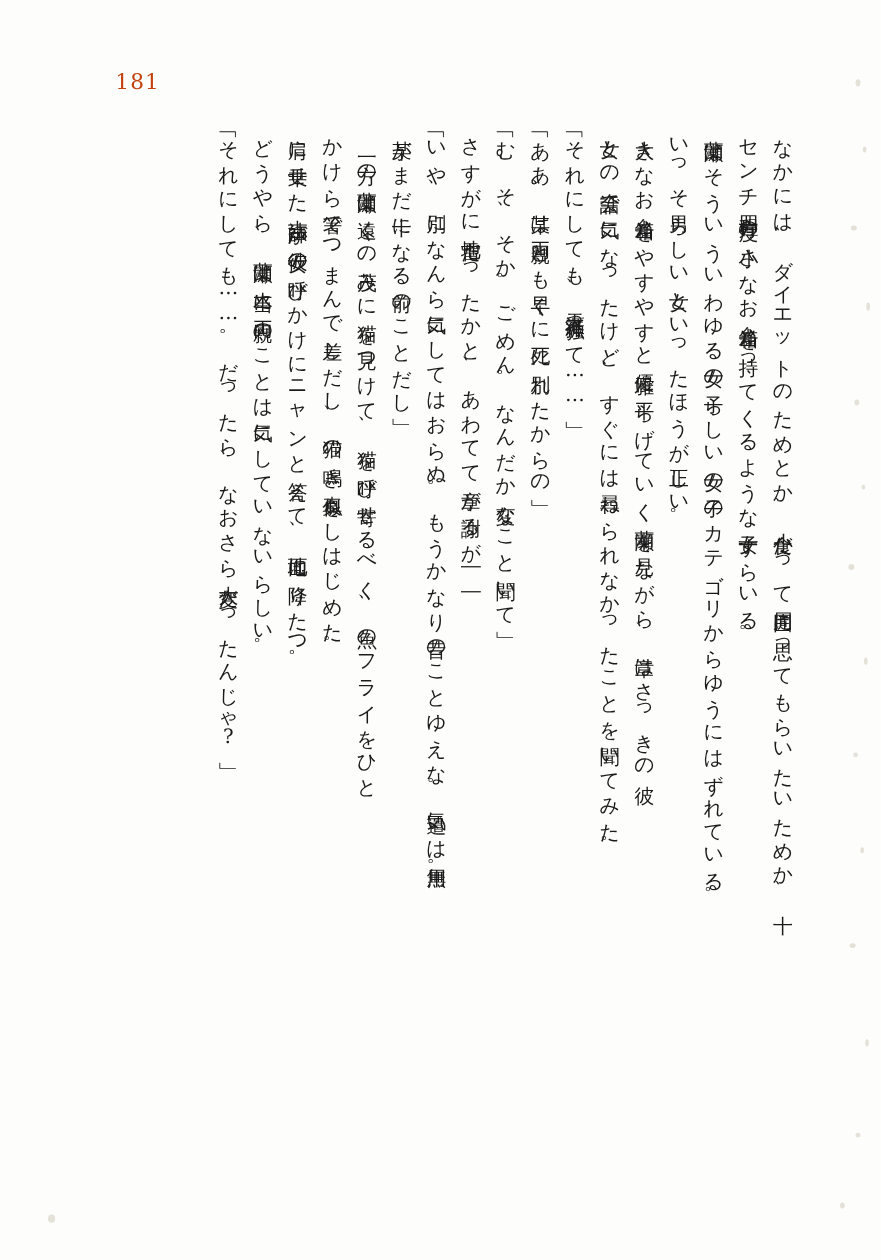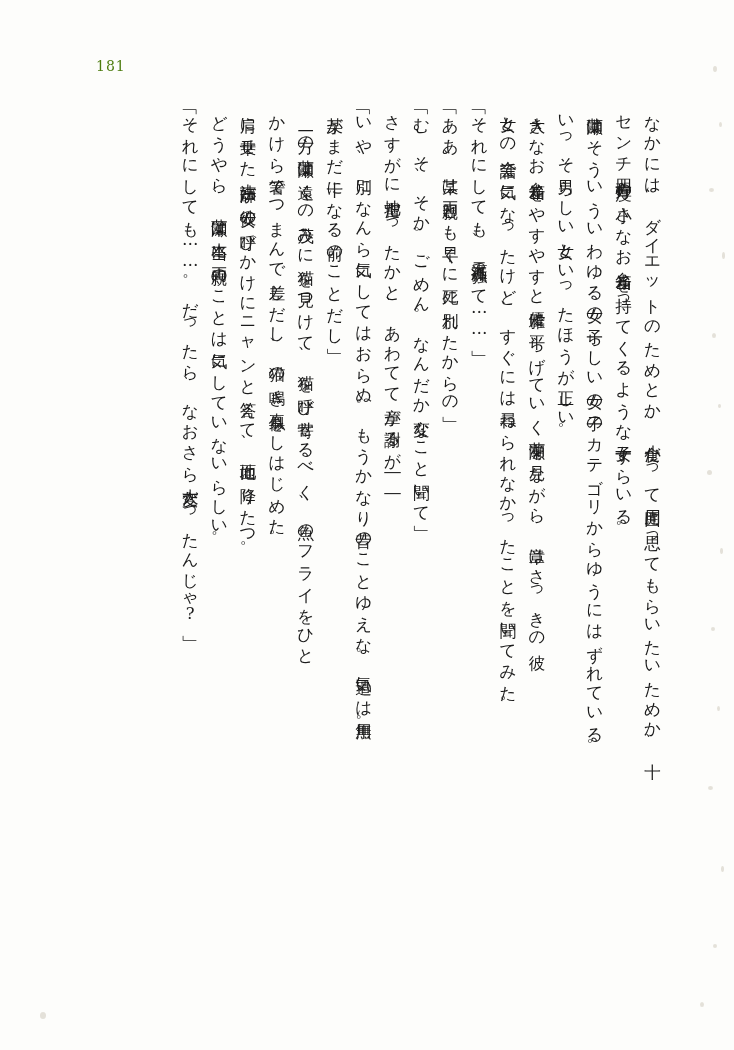--- a/index.html
+++ b/index.html
@@ -20,24 +20,24 @@
   .speck {
     position: absolute;
     background: #cfcabd;
     border-radius: 50%;
     opacity: .55;
   }
   .page-number {
     position: absolute;
     left: 96px;
     top: 58px;
-    font-size: 14px;
+    font-size: 18px;
     font-family: "DejaVu Serif", "Liberation Serif", serif;
     letter-spacing: 1px;
-    color: #4d7c0f;
+    color: #c2410c;
   }
   .body-text {
     position: absolute;
     top: 104px;
     right: 74px;
     height: 810px;
     width: 580px;
     display: flex;
     flex-direction: row-reverse;
     align-items: flex-start;

